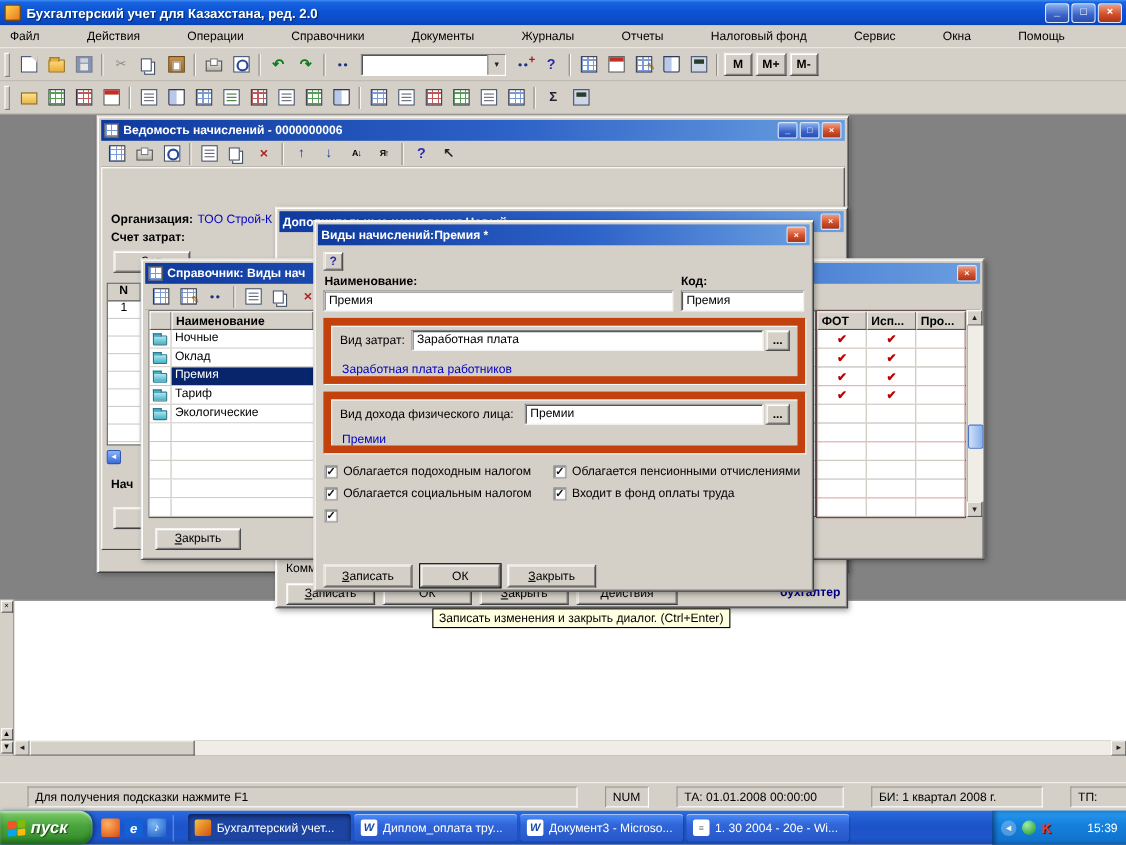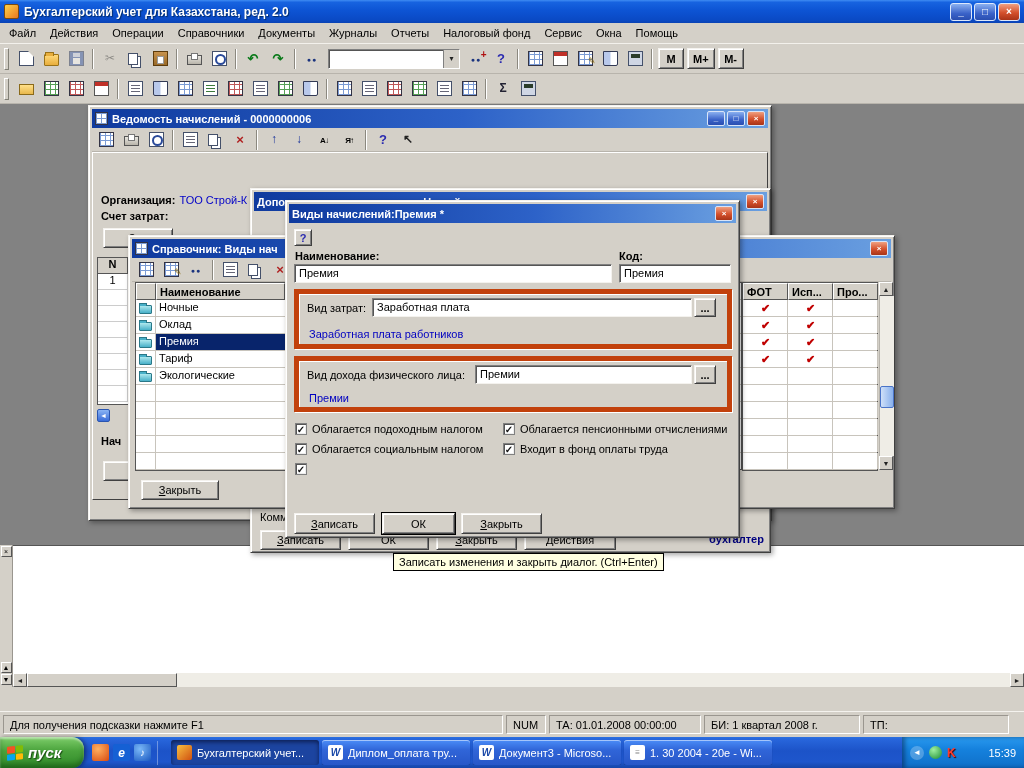--- a/index.html
+++ b/index.html
@@ -11,21 +11,21 @@
   .xp-title{position:absolute;top:0;left:0;width:1024px;height:23px;display:flex;align-items:center;gap:5px;
     padding:0 4px;background:linear-gradient(180deg,#3f8cf3 0%,#1763e0 10%,#0d54d4 45%,#0a49c4 88%,#0942b4 100%);
     color:#fff;font-weight:bold;font-size:12px;text-shadow:1px 1px 1px #012a66;}
   .appicon{width:15px;height:15px;background:linear-gradient(135deg,#ffd24a,#e87820);border:1px solid #7a4a10;border-radius:2px;flex:none;}
   .capbtns{margin-left:auto;display:flex;gap:2px;}
   .capbtn{width:22px;height:18px;border-radius:3px;border:1px solid #dce8fc;display:flex;align-items:center;justify-content:center;
     color:#fff;font-size:10px;font-weight:bold;background:linear-gradient(180deg,#8ab0f0,#3a62c8 60%,#2a4eb0);text-shadow:none;}
   .capbtn.close{background:linear-gradient(180deg,#f0a080,#d4502c 55%,#a83418);}
 
   
-  .menubar{position:absolute;top:23px;left:0;width:1024px;height:21px;background:#d4d0c8;display:flex;align-items:center;padding-left:2px;border-bottom:1px solid #f3f1ec;}
+  .menubar{position:absolute;top:23px;left:0;width:1024px;height:21px;background:#d4d0c8;display:flex;align-items:center;padding-left:2px;border-bottom:1px solid #f3f1ec;gap:29px;}
   .mi{padding:3px 7px;}
   .toolbar{position:absolute;left:0;width:1024px;height:30px;background:#d4d0c8;display:flex;align-items:center;padding-left:4px;gap:1px;border-bottom:1px solid #b8b4ac;}
   .toolbar::before{content:"";width:3px;height:20px;border:1px solid;border-color:#fff #828077 #828077 #fff;margin-right:4px;flex:none;}
   .tb1{top:44px;} .tb2{top:74px;}
   .tbtn{width:24px;height:24px;display:flex;align-items:center;justify-content:center;flex:none;}
   .tbtn.ttxt{width:auto;min-width:26px;height:21px;padding:0 5px;font-weight:bold;margin:0 1px;}
   .dis{opacity:.45;}
   .sep{width:2px;height:20px;border-left:1px solid #8b887f;border-right:1px solid #fff;margin:0 3px;flex:none;}
   .combo{width:132px;height:20px;display:inline-flex;margin:0 3px;background:#fff;border:1px solid;border-color:#808080 #fff #fff #808080;box-shadow:inset 1px 1px 0 #555;flex:none;}
   .cfield{flex:1;}
@@ -151,39 +151,39 @@
   .vsb{position:absolute;left:747px;top:0;width:15px;height:188px;display:flex;flex-direction:column;}
   .vtrack{flex:1;position:relative;background:#efede6;border-left:1px solid #b8b4ac;}
   .vthumb{position:absolute;left:0;right:0;top:56%;height:22px;background:linear-gradient(90deg,#cfe0f8,#88b0ec);border:1px solid #4a74c8;border-radius:2px;}
 
   
   .dlg{left:285px;top:96px;width:455px;height:338px;z-index:4;}
   .dbody{position:relative;height:313px;}
   .dbody>*,.grp>*{position:absolute;}
   .albl{font-weight:bold;white-space:nowrap;}
   .afld{height:19px;padding:2px 4px;white-space:nowrap;overflow:hidden;}
-  .grp{border:5px solid #c2410c;box-shadow:1px 1px 0 #fff,inset 1px 1px 0 #fff;}
+  .grp{border:7px solid #c2410c;box-shadow:1px 1px 0 #fff,inset 1px 1px 0 #fff;}
   .glbl{white-space:nowrap;}
   .blink{color:#0000c0;white-space:nowrap;}
   .dots{width:22px;height:19px;font-weight:bold;}
   .helpbtn{position:absolute;}
   .qmark{color:#2a2ab0;font-weight:bold;}
   .cbrow{display:flex;align-items:center;gap:5px;height:14px;white-space:nowrap;}
   .cb{width:12px;height:12px;background:#fff;border:1px solid #808080;box-shadow:inset 1px 1px 0 #555,inset -1px -1px 0 #eee;
     font-size:10px;font-weight:bold;display:flex;align-items:center;justify-content:center;color:#111;flex:none;}
   .dbtn{height:21px;}
   .okd{outline:1px solid #000;}
 
   .tip{position:absolute;left:393px;top:449px;background:#ffffe1;border:1px solid #000;padding:2px 5px;z-index:6;white-space:nowrap;}
 
   
   .mditabs{position:absolute;top:687px;left:0;width:1024px;height:24px;background:#d4d0c8;border-top:1px solid #fff;padding:3px 2px 0;}
   .mtab{display:inline-flex;align-items:center;gap:5px;height:21px;padding:0 9px;background:#d4d0c8;border:1px solid;border-color:#fff #555 #d4d0c8 #fff;border-radius:3px 3px 0 0;font-weight:bold;}
   .statusbar{position:absolute;top:711px;left:0;width:1024px;height:26px;background:#d4d0c8;border-top:1px solid #f4f2ee;display:flex;align-items:center;padding:0 3px;gap:3px;}
-  .sp{border:1px solid;border-color:#9a968f #fff #fff #9a968f;height:19px;display:flex;align-items:center;padding:0 6px;white-space:nowrap;overflow:hidden;}
+  .sp{border:1px solid;border-color:#9a968f #fff #fff #9a968f;height:19px;display:flex;align-items:center;padding:0 6px;white-space:nowrap;overflow:hidden;margin-left:22px;}
   .sp1{flex:0 0 500px;} .sp2{flex:0 0 40px;} .sp3{flex:0 0 152px;} .sp4{flex:0 0 156px;} .sp5{flex:0 0 146px;}
 
   
   .taskbar{position:absolute;top:737px;left:0;width:1024px;height:31px;display:flex;align-items:center;
     background:linear-gradient(180deg,#2c71e0 0%,#2866dc 6%,#1c53c8 45%,#1e56cc 80%,#1646a8 100%);}
   .start{width:84px;height:31px;border-radius:0 12px 12px 0;display:flex;align-items:center;gap:5px;padding:0 14px 0 7px;flex:none;
     background:linear-gradient(180deg,#7ece6b,#4aa33c 45%,#2f8a28);box-shadow:inset 0 2px 2px rgba(255,255,255,.45),inset 0 -4px 5px rgba(0,40,0,.35),2px 0 4px rgba(0,0,0,.4);
     color:#fff;font-weight:bold;font-style:italic;font-size:15px;text-shadow:1px 1px 1px #1a4a12;}
   .flag{width:16px;height:14px;display:grid;grid-template-columns:1fr 1fr;grid-template-rows:1fr 1fr;gap:1px;transform:skewY(-6deg);flex:none;}
   .flag i{border-radius:1px;}

